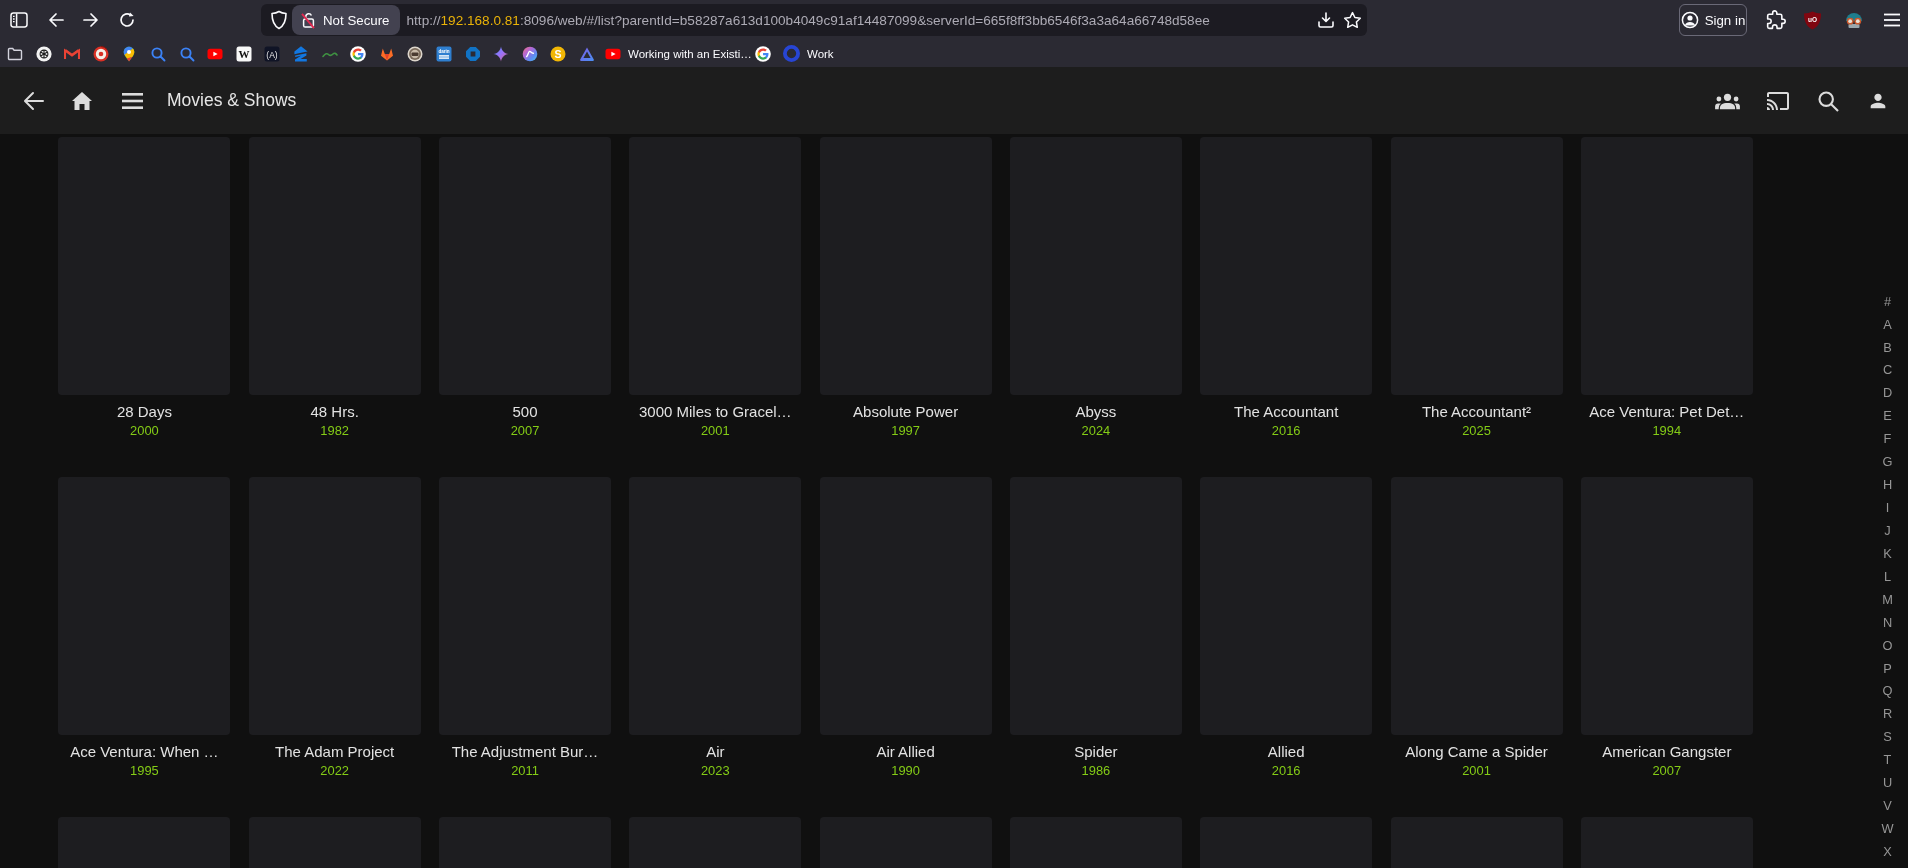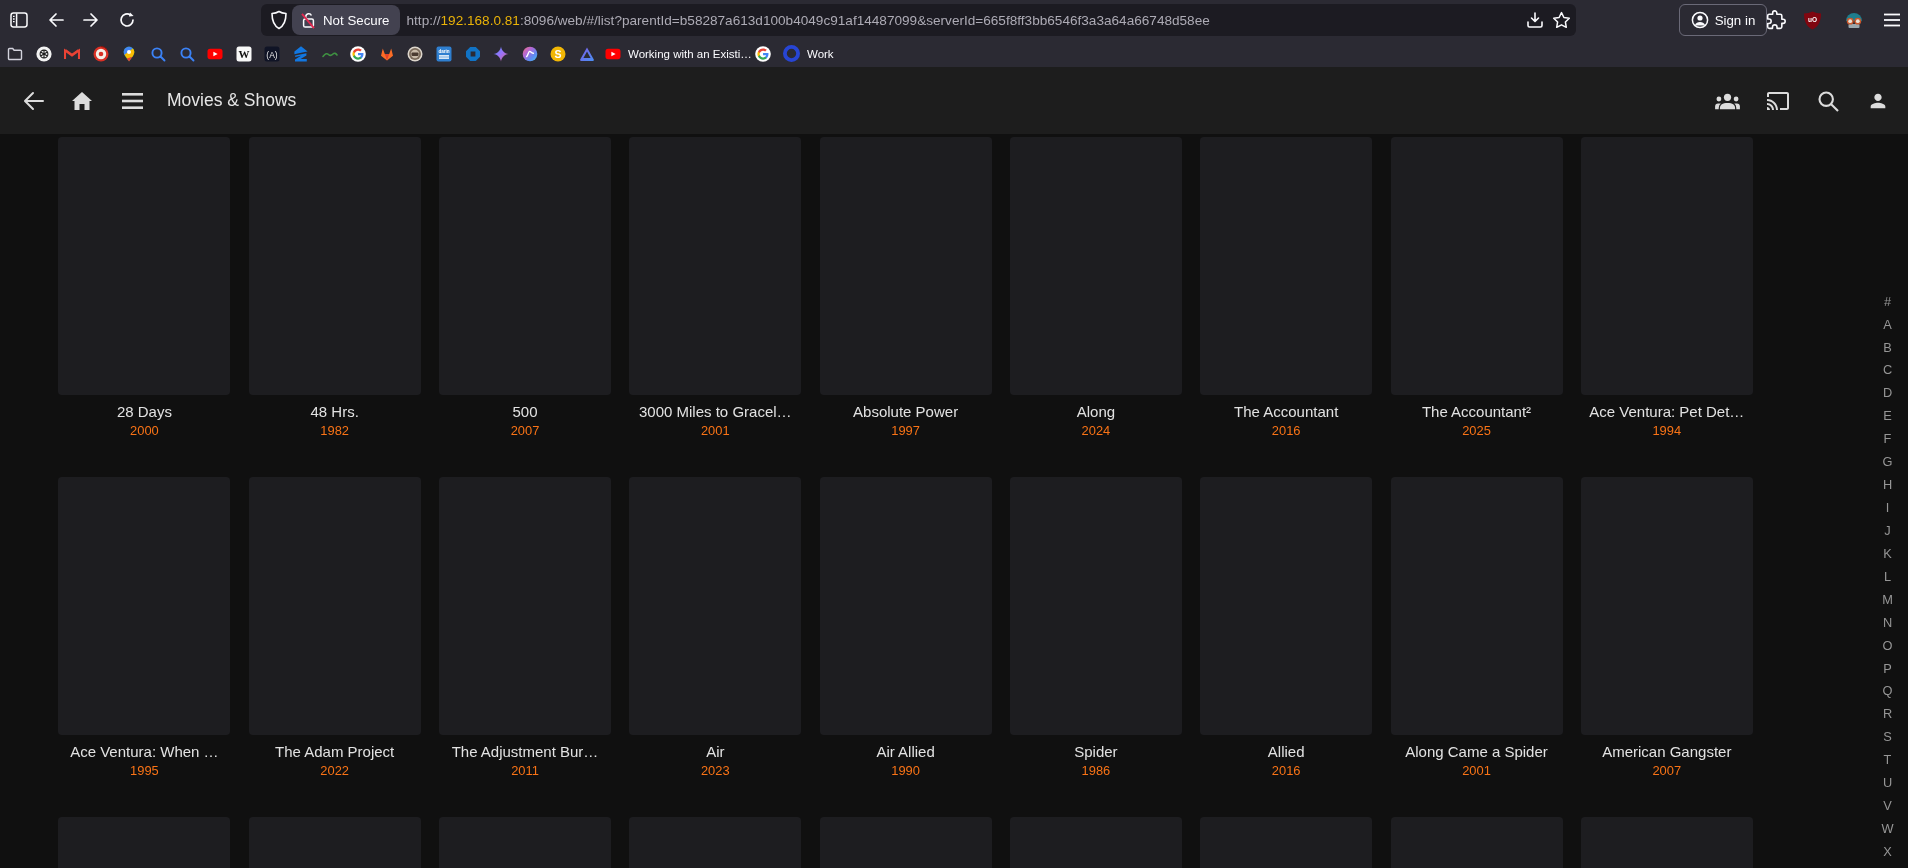--- a/index.html
+++ b/index.html
@@ -2,35 +2,35 @@
 <html><head>
 <meta charset="utf-8">
 <style>
 * { margin:0; padding:0; box-sizing:border-box; }
 html,body { width:1908px; height:868px; overflow:hidden; background:#101010;
   font-family:"Liberation Sans", sans-serif; }
 
 #navbar { position:absolute; left:0; top:0; width:1908px; height:40px; background:#2b2a33; }
 #bookmarks { position:absolute; left:0; top:40px; width:1908px; height:27px; background:#2b2a33; }
 .navicon { position:absolute; top:6px; width:28px; height:28px; display:flex; align-items:center; justify-content:center; }
-#urlbar { position:absolute; left:261px; top:4px; width:1315px; height:32px; background:#1c1b22; border-radius:6px; display:flex; align-items:center; }
+#urlbar { position:absolute; left:261px; top:4px; width:1106px; height:32px; background:#1c1b22; border-radius:6px; display:flex; align-items:center; }
 #chip { display:flex; align-items:center; height:30px; background:#434250; border-radius:8px; margin-left:31px; padding:0 10px 0 9px; color:#fbfbfe; font-size:13.3px; }
 .urltext { font-size:13.6px; color:#adabb5; white-space:nowrap; }
 .urltext b { color:#eab308; font-weight:400; }
-#signin { position:absolute; left:1679px; top:4px; width:88px; height:32px; border:1px solid #6a6977; border-radius:6px; display:flex; align-items:center; justify-content:center; gap:6px; color:#fbfbfe; font-size:13.3px; }
+#signin { position:absolute; left:1679px; top:4px; width:68px; height:32px; border:1px solid #6a6977; border-radius:6px; display:flex; align-items:center; justify-content:center; gap:6px; color:#fbfbfe; font-size:13.3px; }
 .bmitem { position:absolute; top:5px; height:17px; display:flex; align-items:center; }
 .bmlabel { color:#fbfbfe; font-size:11.5px; margin-left:7px; white-space:nowrap; }
 
 #appheader { position:absolute; left:0; top:67px; width:1908px; height:66.5px; background:#1d1d1d; }
 .hicon { position:absolute; top:20px; width:28px; height:28px; display:flex; align-items:center; justify-content:center; }
 #apptitle { position:absolute; left:167px; top:23px; font-size:17.5px; color:#e6e6e6; }
 .card { position:absolute; width:172px; }
 .cardimg { width:172px; height:258px; background:#1d1d20; border-radius:4px; }
 .cardtitle { margin-top:7px; height:20px; line-height:20px; font-size:15px; color:#e2e2e2; text-align:center; white-space:nowrap; overflow:hidden; }
-.cardyear { height:18px; line-height:18px; font-size:12.9px; color:#f97316; text-align:center; }
+.cardyear { height:18px; line-height:18px; font-size:12.9px; color:#84cc16; text-align:center; }
 .alpha { position:absolute; left:1874px; width:27px; text-align:center; font-size:12.8px; color:#969696; }
 </style>
 </head>
 <body>
 <div id="navbar">
 <div class="navicon" style="left:5px">
       <svg width="18" height="16" viewBox="0 0 18 16">
         <rect x="1" y="1" width="16" height="14" rx="2.4" fill="none" stroke="#fbfbfe" stroke-width="1.5"></rect>
         <line x1="6.6" y1="1.5" x2="6.6" y2="14.5" stroke="#fbfbfe" stroke-width="1.5"></line>
         <line x1="3" y1="4.4" x2="4.6" y2="4.4" stroke="#fbfbfe" stroke-width="1.3"></line>
@@ -367,21 +367,21 @@
     <div class="cardtitle">3000 Miles to Gracel…</div>
     <div class="cardyear">2001</div>
   </div>
 <div class="card" style="left:819.6px;top:136.6px">
     <div class="cardimg"></div>
     <div class="cardtitle">Absolute Power</div>
     <div class="cardyear">1997</div>
   </div>
 <div class="card" style="left:1009.9px;top:136.6px">
     <div class="cardimg"></div>
-    <div class="cardtitle">Along</div>
+    <div class="cardtitle">Abyss</div>
     <div class="cardyear">2024</div>
   </div>
 <div class="card" style="left:1200.2px;top:136.6px">
     <div class="cardimg"></div>
     <div class="cardtitle">The Accountant</div>
     <div class="cardyear">2016</div>
   </div>
 <div class="card" style="left:1390.5px;top:136.6px">
     <div class="cardimg"></div>
     <div class="cardtitle">The Accountant²</div>

